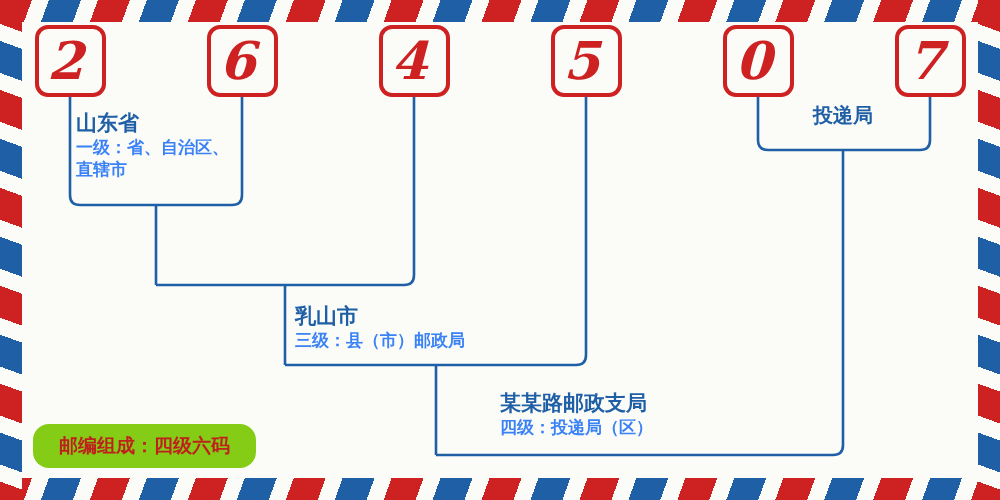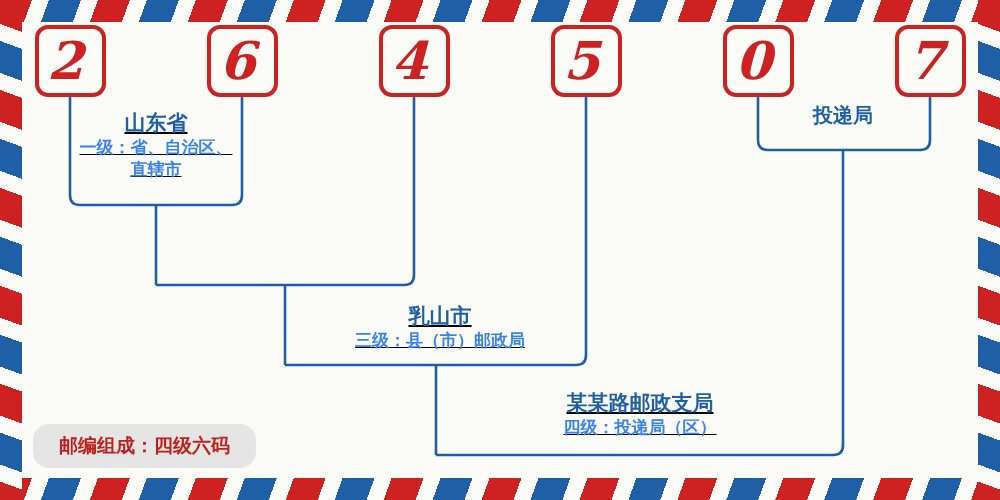--- a/index.html
+++ b/index.html
@@ -109,23 +109,21 @@
     left: 0;
     top: 0;
     width: 1000px;
     height: 500px;
     z-index: 12;
   }
 
   
   .level-label {
     position: absolute;
-    text-align: center;
     z-index: 15;
-    text-decoration: underline;
   }
   .level-title {
     color: #1f5fa6;
     font-weight: bold;
     font-size: 21px;
     font-family: "DejaVu Serif", serif;
     line-height: 1.25;
     white-space: nowrap;
   }
   .level-desc {
@@ -142,21 +140,21 @@
     position: absolute;
     z-index: 15;
     text-align: center;
   }
   .top-label .level-title { font-size: 20px; }
 
   
   .footnote {
     position: absolute;
     z-index: 15;
-    background: #e5e5e5;
+    background: #84cc16;
     border-radius: 16px;
     padding: 9px 26px;
     color: #c0201d;
     font-size: 19px;
     font-weight: bold;
     font-family: "DejaVu Serif", serif;
     white-space: nowrap;
   }
 </style>
 </head>

